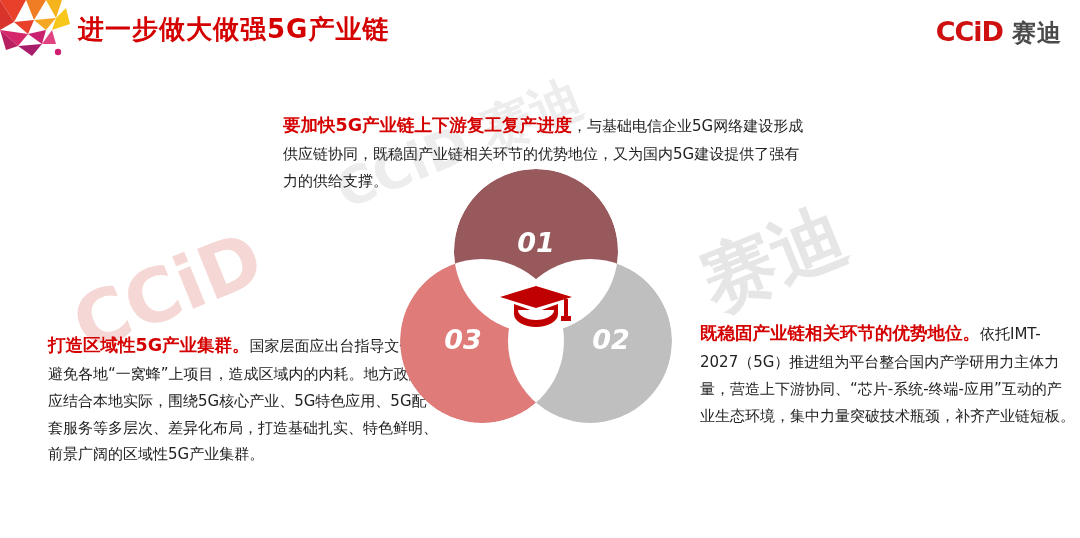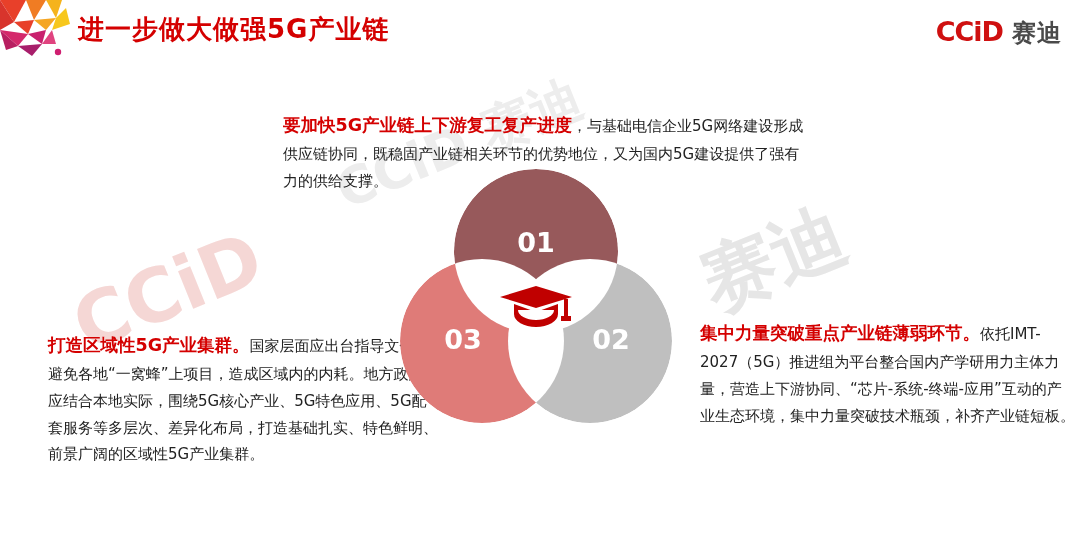--- a/index.html
+++ b/index.html
@@ -127,20 +127,21 @@
     width: 375px;
   }
 
   
   .venn {
     position: absolute;
     left: 400px;
     top: 165px;
     width: 272px;
     height: 262px;
+    font-style: italic;
   }
   .venn svg { display: block; }
   .venn-num {
     font-family: "DejaVu Sans", "Liberation Sans", sans-serif;
     font-weight: bold;
     font-size: 27px;
     fill: #ffffff;
   }
 </style>
 </head>
@@ -188,21 +189,21 @@
   </div>
 
   <div class="block block-left">
     <p>
       <span class="lead">打造区域性5G产业集群。</span><span>国家层面应出台指导文件，避免各地“一窝蜂”上项目，造成区域内的内耗。地方政府应结合本地实际，围绕5G核心产业、5G特色应用、5G配套服务等多层次、差异化布局，打造基础扎实、特色鲜明、前景广阔的区域性5G产业集群。</span>
     </p>
   </div>
 
   <div class="block block-right">
     <p>
-      <span class="lead">集中力量突破重点产业链薄弱环节。</span><span>依托IMT-2027（5G）推进组为平台整合国内产学研用力主体力量，营造上下游协同、“芯片-系统-终端-应用”互动的产业生态环境，集中力量突破技术瓶颈，补齐产业链短板。</span>
+      <span class="lead">既稳固产业链相关环节的优势地位。</span><span>依托IMT-2027（5G）推进组为平台整合国内产学研用力主体力量，营造上下游协同、“芯片-系统-终端-应用”互动的产业生态环境，集中力量突破技术瓶颈，补齐产业链短板。</span>
     </p>
   </div>
 
   <div class="venn">
     <svg width="272" height="262" viewBox="0 0 272 262">
       <defs>
 
         <mask id="m-top">
           <rect x="0" y="0" width="272" height="262" fill="#000"></rect>
           <circle cx="136" cy="86" r="82" fill="#fff"></circle>

